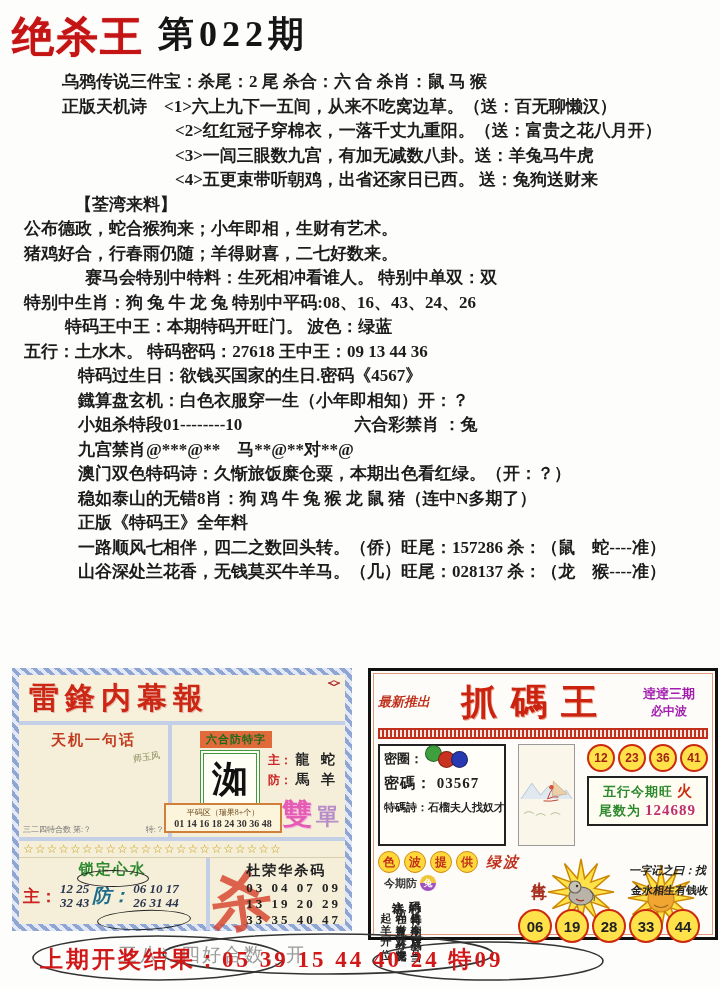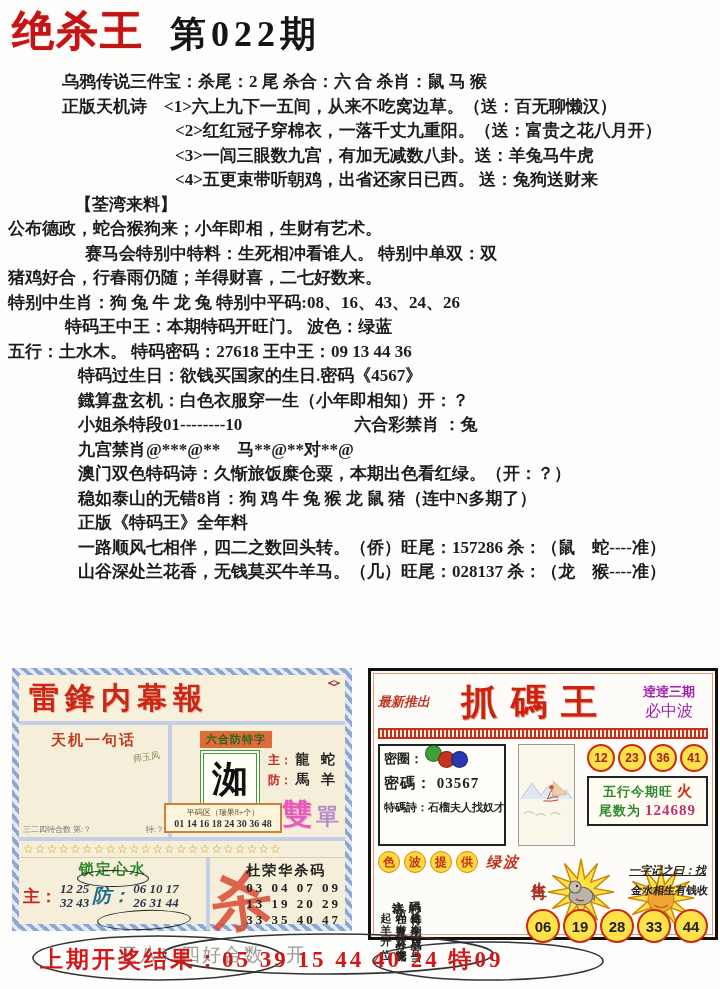--- a/index.html
+++ b/index.html
@@ -1,26 +1,26 @@
 <!DOCTYPE html>
 <html><head>
 <meta charset="utf-8">
 <style>
   html,body{margin:0;padding:0;background:#e8e8e8;}
   .page{position:relative;width:720px;height:989px;background:#fdfdfc;overflow:hidden;
         font-family:"Liberation Serif",serif;color:#1a1a1a;}
   
-  .masthead{position:absolute;top:10px;left:12px;display:flex;align-items:flex-end;gap:26px;}
+  .masthead{position:absolute;top:16px;left:12px;display:flex;align-items:flex-start;gap:14px;}
   .brand{font-size:42px;font-weight:bold;color:#c41414;letter-spacing:2px;line-height:1;
          text-shadow:0 0 1px #c41414;}
   .issue{font-size:36px;font-weight:bold;color:#151515;letter-spacing:5px;line-height:1;}
   
   .lines{position:absolute;top:70px;left:0;width:720px;}
   .line{font-size:17px;font-weight:600;line-height:24.5px;white-space:nowrap;color:#1c1c1c;}
-  .i62{margin-left:62px}.i175{margin-left:175px}.i75{margin-left:75px}.i8{margin-left:8px}
+  .i62{margin-left:62px}.i175{margin-left:175px}.i75{margin-left:75px}.i8{margin-left:24px}
   .i85{margin-left:85px}.i65{margin-left:65px}.i78{margin-left:78px}
   .two-col{display:flex}.two-col .col2{margin-left:112px}
   
   .poster{position:absolute;box-sizing:border-box;}
   
   .lp{left:12px;top:668px;width:340px;height:263px;
       border:7px solid transparent;
       border-image:repeating-linear-gradient(45deg,#8fa6d2 0 4px,#e2e8f5 4px 8px) 8;
       background:#f5efd9;font-family:"Liberation Serif",serif;}
   .lp-title-row{position:relative;height:46px;border-bottom:4px solid #c3cfe6;
@@ -69,21 +69,21 @@
   .lp-shacode-row{font-size:13px;font-weight:bold;color:#222;letter-spacing:3px;line-height:16px;}
   
   .rp{left:368px;top:668px;width:350px;height:272px;border:3px solid #111;background:#fdfcf8;}
   .rp-inner{position:absolute;inset:2px;border:1px solid #e09a7c;padding:2px 4px;box-sizing:border-box;}
   .rp-head{display:flex;align-items:center;height:52px;}
   .rp-promo{color:#c0301c;font-size:13px;font-weight:bold;font-style:italic;width:64px;}
   .rp-title{flex:1;text-align:center;font-size:36px;font-weight:bold;color:#cc2210;
       letter-spacing:14px;text-shadow:1px 1px 0 #e8a08a;}
   .rp-headright{width:78px;text-align:center;color:#a21caf;}
   .rp-headright .a{font-size:13px;font-weight:bold;}
-  .rp-headright .b{font-size:16px;font-weight:normal;}
+  .rp-headright .b{font-size:12px;font-weight:bold;}
   .rp-divider{height:7px;border-top:2px solid #c0301c;border-bottom:2px solid #c0301c;
       background:repeating-linear-gradient(90deg,#c0301c 0 2px,#f8e8e0 2px 4px);}
   .rp-main{display:flex;gap:12px;margin-top:5px;height:102px;}
   .rp-mibox{width:128px;border:2px solid #222;padding:3px 4px;box-sizing:border-box;background:#fffef8;}
   .rp-milabel{font-size:13px;font-weight:bold;color:#222;}
   .balls{display:inline-flex;margin-left:2px;vertical-align:middle;}
   .ball{width:15px;height:15px;border-radius:50%;margin-left:-4px;border:1px solid rgba(0,0,0,.4);}
   .ball.g{background:#3da03d;margin-top:-6px;}
   .ball.r{background:#c8321e;}
   .ball.b{background:#2838b0;}
@@ -114,24 +114,24 @@
   .verses{position:absolute;left:0;top:40px;height:52px;writing-mode:vertical-rl;
       display:flex;gap:9px;font-size:11px;font-weight:bold;color:#222;}
   .verses .v{letter-spacing:1px;height:100%;}
   .verses .v.first{font-weight:bold;font-size:12px;}
   .shengxiao{position:absolute;left:150px;top:18px;writing-mode:vertical-rl;
       font-size:16px;font-weight:bold;color:#a83020;letter-spacing:2px;}
   .star{position:absolute;}
   .star1{left:168px;top:6px;}
   .star2{left:248px;top:12px;}
   .rp-yizi{position:absolute;right:2px;top:12px;font-size:11px;font-weight:bold;
-      font-style:italic;color:#222;white-space:nowrap;text-decoration:underline;}
+      font-style:italic;color:#222;white-space:nowrap;}
   .rp-jinshui{position:absolute;right:0px;top:32px;font-size:11px;font-weight:bold;
       color:#222;transform:skewX(-6deg);white-space:nowrap;}
-  .rp-bigcircles{position:absolute;right:0;bottom:0;}
+  .rp-bigcircles{position:absolute;right:8px;bottom:0;}
   
   .footer{position:absolute;left:0;top:920px;width:720px;height:69px;}
   .cloud{position:absolute;left:18px;top:8px;}
   .ghost{position:absolute;left:118px;top:22px;font-size:19px;color:#9a9a9a;letter-spacing:2px;}
   .result{position:absolute;left:40px;top:24px;font-size:23px;font-weight:bold;color:#d01818;
       letter-spacing:3px;white-space:nowrap;}
 </style>
 </head>
 <body>
 
@@ -143,22 +143,22 @@
   </div>
 
   <div class="lines">
     <div class="line i62">乌鸦传说三件宝：杀尾：2 尾 杀合：六 合 杀肖：鼠 马 猴</div>
     <div class="line i62">正版天机诗　&lt;1&gt;六上九下一五间，从来不吃窝边草。（送：百无聊懒汉）</div>
     <div class="line i175">&lt;2&gt;红红冠子穿棉衣，一落千丈九重阳。（送：富贵之花八月开）</div>
     <div class="line i175">&lt;3&gt;一闾三眼数九宫，有加无减数八卦。送：羊兔马牛虎</div>
     <div class="line i175">&lt;4&gt;五更束带听朝鸡，出省还家日已西。 送：兔狗送财来</div>
     <div class="line i75">【荃湾来料】</div>
     <div class="line i8">公布德政，蛇合猴狗来；小年即相，生财有艺术。</div>
+    <div class="line i8">猪鸡好合，行春雨仍随；羊得财喜，二七好数来。</div>
     <div class="line i85">赛马会特别中特料：生死相冲看谁人。 特别中单双：双</div>
-    <div class="line i8">猪鸡好合，行春雨仍随；羊得财喜，二七好数来。</div>
     <div class="line i8">特别中生肖：狗 兔 牛 龙 兔 特别中平码:08、16、43、24、26</div>
     <div class="line i65">特码王中王：本期特码开旺门。 波色：绿蓝</div>
     <div class="line i8">五行：土水木。 特码密码：27618 王中王：09 13 44 36</div>
     <div class="line i78">特码过生日：欲钱买国家的生日.密码《4567》</div>
     <div class="line i78">鐡算盘玄机：白色衣服穿一生（小年即相知）开：？</div>
     <div class="line i78 two-col">
       <span>小姐杀特段01--------10</span>
       <span class="col2">六合彩禁肖 ：兔</span>
     </div>
     <div class="line i78">九宫禁肖@***@**　马**@**对**@</div>
@@ -299,20 +299,24 @@
       </div>
 
       <div class="rp-bottom">
         <div class="sebo-row">
           <span class="sebo-circ">色</span>
           <span class="sebo-circ">波</span>
           <span class="sebo-circ">提</span>
           <span class="sebo-circ">供</span>
           <span class="sebo-script">绿波</span>
         </div>
+        <div class="jinqifang">
+          <span class="t">今期防</span>
+          <span class="two-tone">兔</span>
+        </div>
         <div class="verses">
           <span class="v first">特码心水诗</span>
           <span class="v">生肖特码在一起</span>
           <span class="v">今期生肖有龙羊</span>
           <span class="v">成双成对又分开</span>
           <span class="v">一马当先虎踞位</span>
         </div>
         <div class="shengxiao">生肖</div>
 
         <svg class="star star1" width="70" height="70" viewBox="0 0 70 70">

